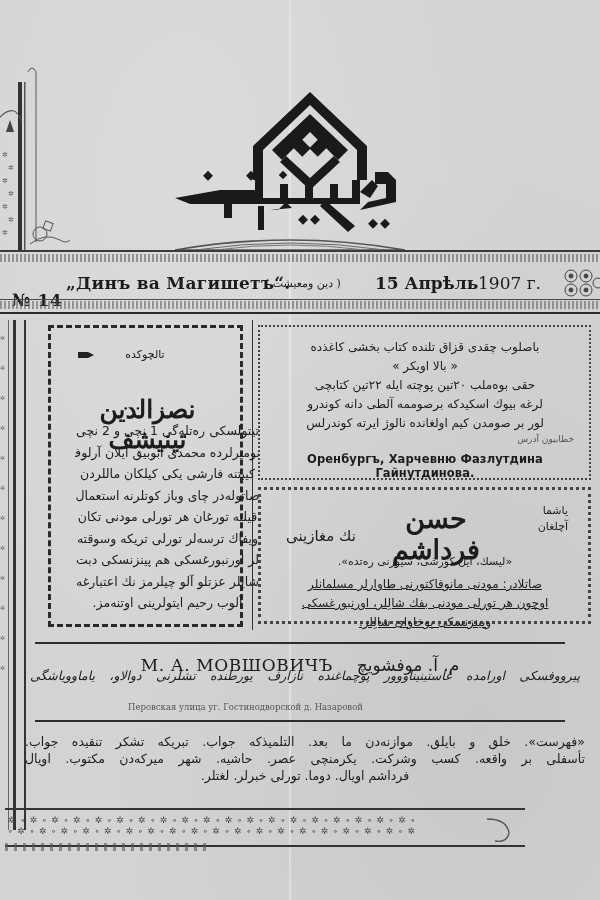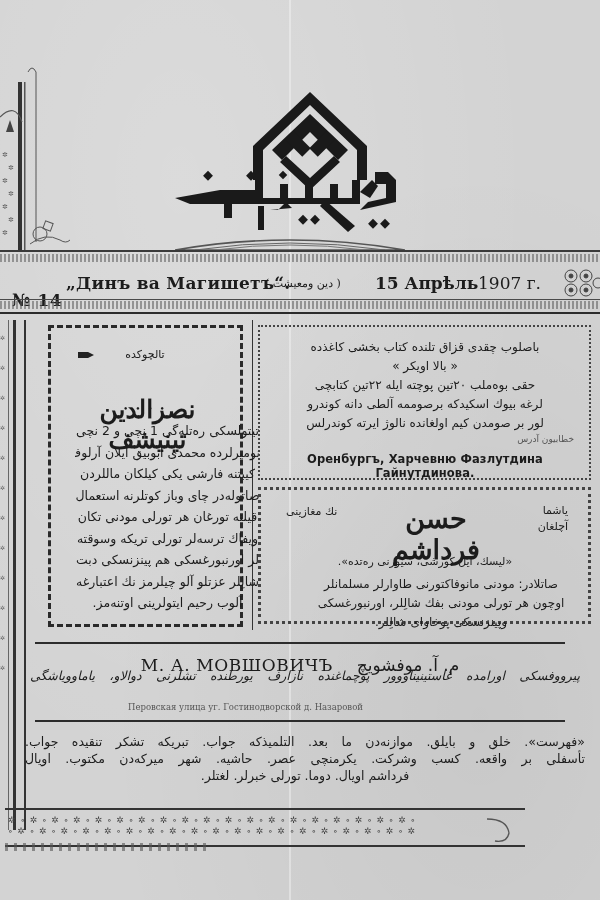--- a/index.html
+++ b/index.html
@@ -63,23 +63,23 @@
 
     .br1-body { position: absolute; left: 266px; top: 338px; width: 318px; }
     .br1-line { font-size: 12px; line-height: 19px; }
     .br1-small { font-size: 9px; line-height: 12px; color: #555; text-align: right; padding-right: 10px; direction: rtl; }
     .br1-address { position: absolute; left: 266px; top: 452px; width: 318px; text-align: center;
       font-family: "DejaVu Sans", sans-serif; font-weight: bold; font-size: 11.5px; letter-spacing: 0.1px; }
 
     .br2-top { position: absolute; left: 266px; top: 503px; width: 318px; height: 50px; }
     .br2-prefix { position: absolute; right: 16px; top: 0; font-size: 11px; line-height: 16px; text-align: right; direction: rtl; font-family: "DejaVu Sans", sans-serif; }
     .br2-name { position: absolute; left: 100px; top: 0; width: 140px; font-size: 27px; font-weight: bold; text-align: center; font-family: "DejaVu Serif", serif; }
-    .br2-suffix { position: absolute; left: 20px; top: 2px; font-size: 11px; direction: rtl; font-family: "DejaVu Sans", sans-serif; }
+    .br2-suffix { position: absolute; left: 20px; top: 24px; font-size: 15px; direction: rtl; font-family: "DejaVu Sans", sans-serif; }
     .br2-goods { position: absolute; left: 266px; top: 555px; width: 318px; font-size: 11px; }
-    .br2-body { position: absolute; left: 282px; top: 575px; width: 318px; }
+    .br2-body { position: absolute; left: 266px; top: 575px; width: 318px; text-decoration: underline; }
 
     
     .hr { position: absolute; height: 2px; background: #2c2c2c; }
     .merchant-name { position: absolute; left: 0; top: 655px; width: 600px; text-align: center; font-size: 17px; letter-spacing: 0.6px; }
     .merchant-name .ar { direction: rtl; font-family: "DejaVu Sans", sans-serif; margin-left: 18px; }
     .merchant-body { position: absolute; left: 30px; top: 668px; width: 550px; font-style: italic; }
     .merchant-line { font-size: 12.5px; line-height: 16px; text-align: justify; text-align-last: justify; direction: rtl; font-family: "DejaVu Sans", sans-serif; white-space: nowrap; overflow: hidden; }
     .merchant-line.last { text-align-last: right; }
     .merchant-addr { position: absolute; left: 0; top: 702px; width: 491px; text-align: center; font-size: 8.5px; color: #555; }
 

